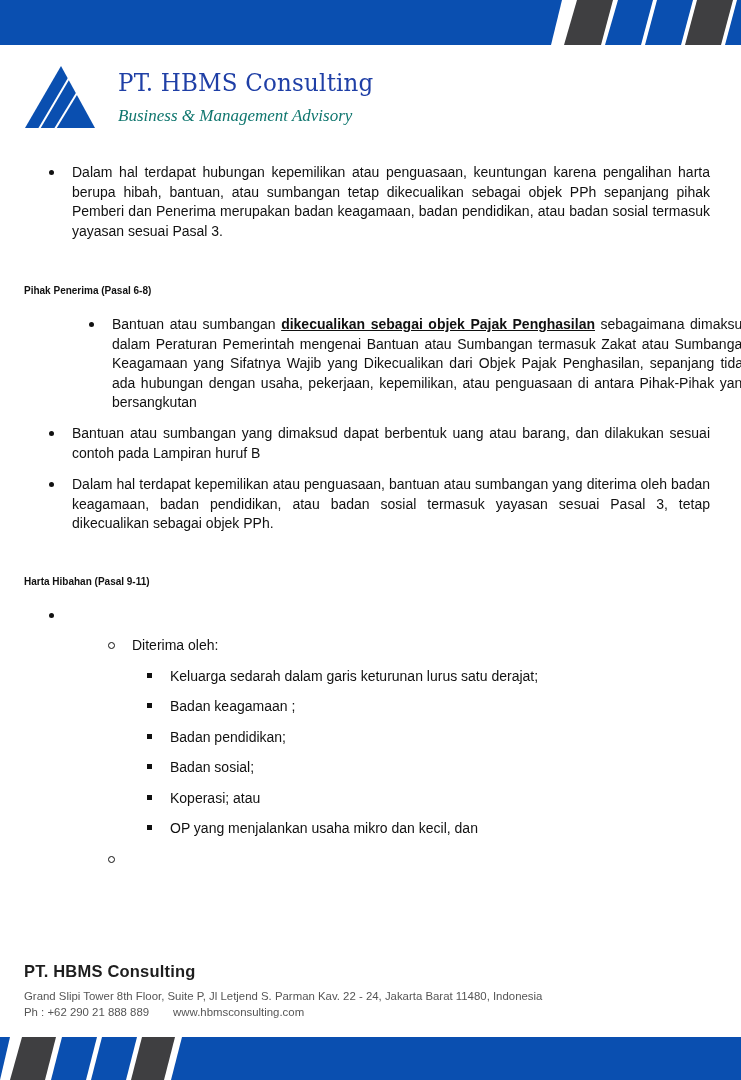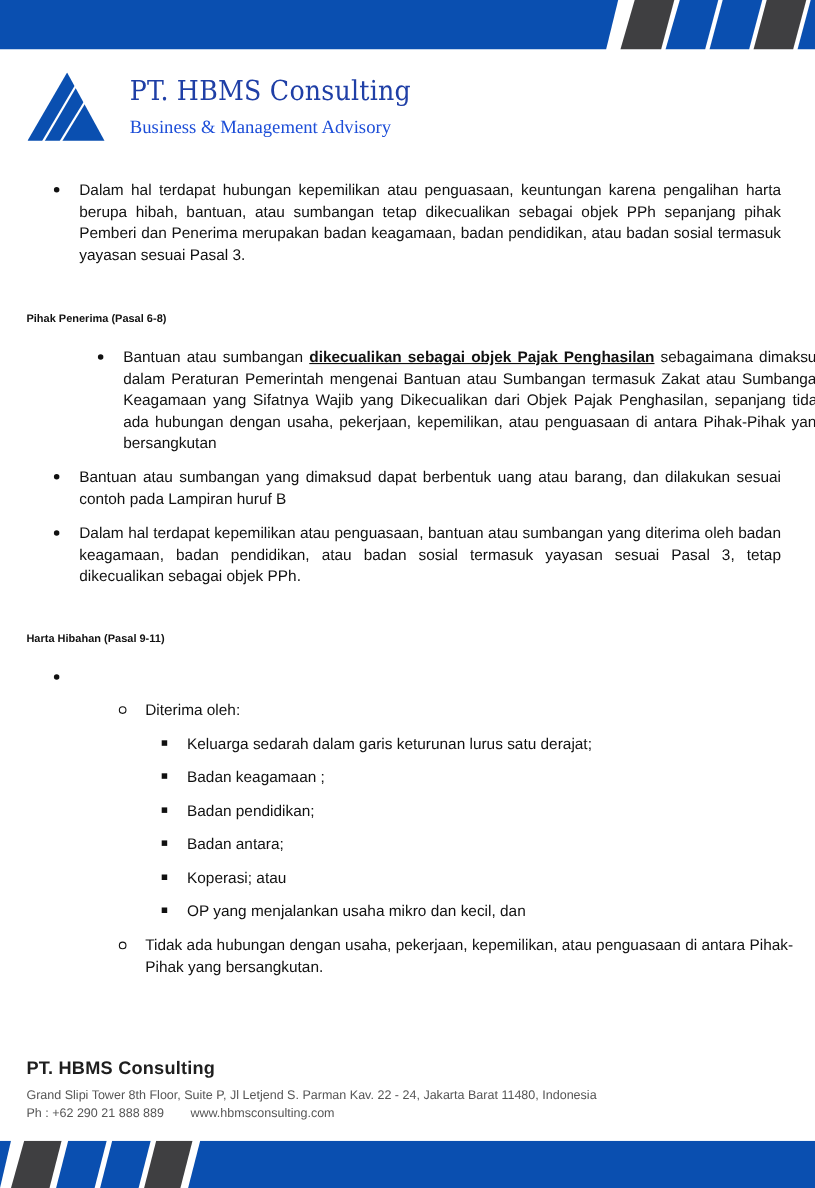--- a/index.html
+++ b/index.html
@@ -12,21 +12,21 @@
     .logo { position: absolute; left: 25px; top: 66px; width: 72px; height: 63px; }
     .brand-title {
       position: absolute; left: 118px; top: 68px;
       font-family: "DejaVu Serif", "Liberation Serif", serif;
       font-size: 25px; color: #1f3fa6; letter-spacing: 0.2px;
       transform: scaleX(0.92); transform-origin: left top;
     }
     .brand-sub {
       position: absolute; left: 118px; top: 106px;
       font-family: "Liberation Serif", serif;
-      font-size: 17px; color: #1d4ed8;
+      font-size: 17px; color: #0f766e; font-style: italic;
     }
     .p-text {
       font-family: "Liberation Sans", sans-serif;
       font-size: 14px; line-height: 19.6px; color: #111;
       text-align: justify;
     }
     .bullet-item { position: absolute; left: 72px; width: 638px; }
     .bullet-dot {
       position: absolute; left: -23px; top: 7px; width: 5px; height: 5px;
       border-radius: 50%; background: #111;
@@ -122,34 +122,33 @@
 <div class="sub-sub-item p-text" style="top:697px;">
   <span class="square-marker"></span>
   <span>Badan keagamaan ;</span>
 </div>
 <div class="sub-sub-item p-text" style="top:728px;">
   <span class="square-marker"></span>
   <span>Badan pendidikan;</span>
 </div>
 <div class="sub-sub-item p-text" style="top:758px;">
   <span class="square-marker"></span>
-  <span>Badan antara;</span>
+  <span>Badan sosial;</span>
 </div>
 <div class="sub-sub-item p-text" style="top:789px;">
   <span class="square-marker"></span>
   <span>Koperasi; atau</span>
 </div>
 <div class="sub-sub-item p-text" style="top:819px;">
   <span class="square-marker"></span>
   <span>OP yang menjalankan usaha mikro dan kecil, dan</span>
 </div>
 
 <div class="sub-item p-text" style="top:850px;">
   <span class="circle-marker"></span>
-  <span>Tidak ada hubungan dengan usaha, pekerjaan, kepemilikan, atau penguasaan di antara Pihak-Pihak yang bersangkutan.</span>
 </div>
 
 <div class="footer-company">PT. HBMS Consulting</div>
 <div class="footer-address">Grand Slipi Tower 8th Floor, Suite P,  Jl Letjend S. Parman Kav. 22 - 24, Jakarta Barat 11480, Indonesia</div>
 <div class="footer-contact"><span>Ph : +62 290 21 888 889</span><span class="footer-web">www.hbmsconsulting.com</span></div>
 
 <svg class="bottom-band" viewBox="0 0 741 43" preserveAspectRatio="none">
   <polygon points="0,0 10,0 0,43" fill="#0a4fb0"></polygon>
   <polygon points="22,0 56,0 45,43 10,43" fill="#3f3f41"></polygon>
   <polygon points="62,0 97,0 86,43 51,43" fill="#0a4fb0"></polygon>

